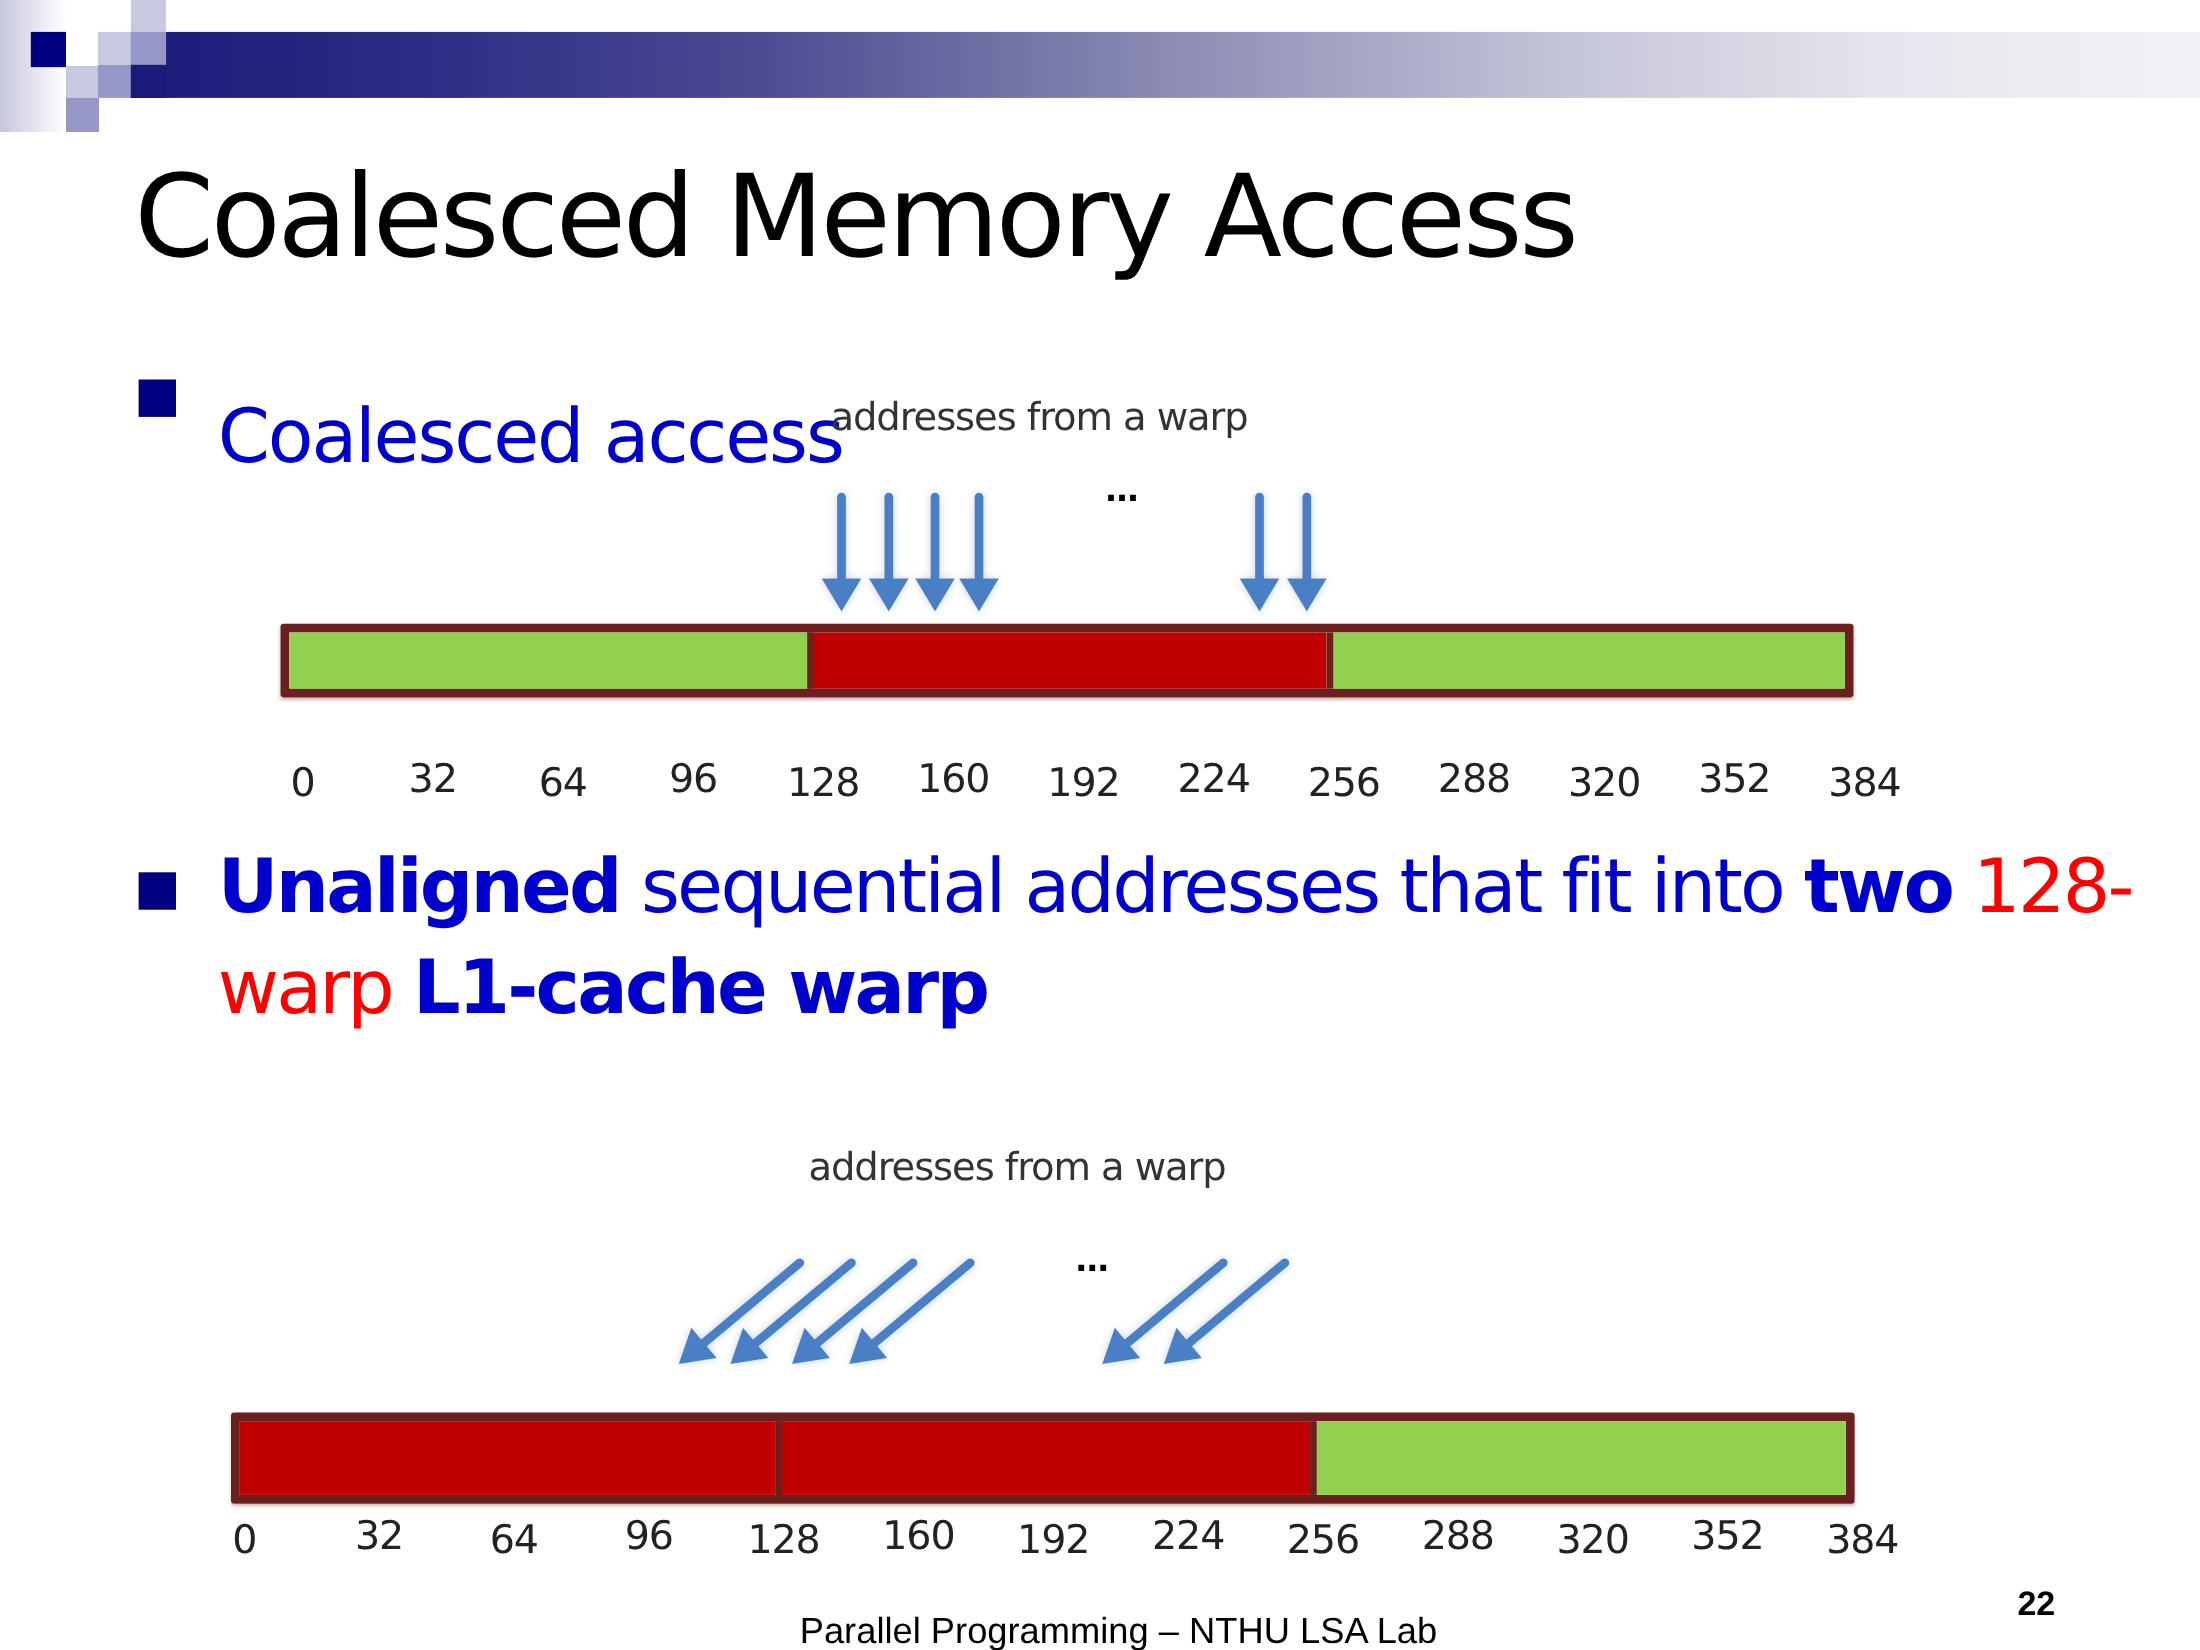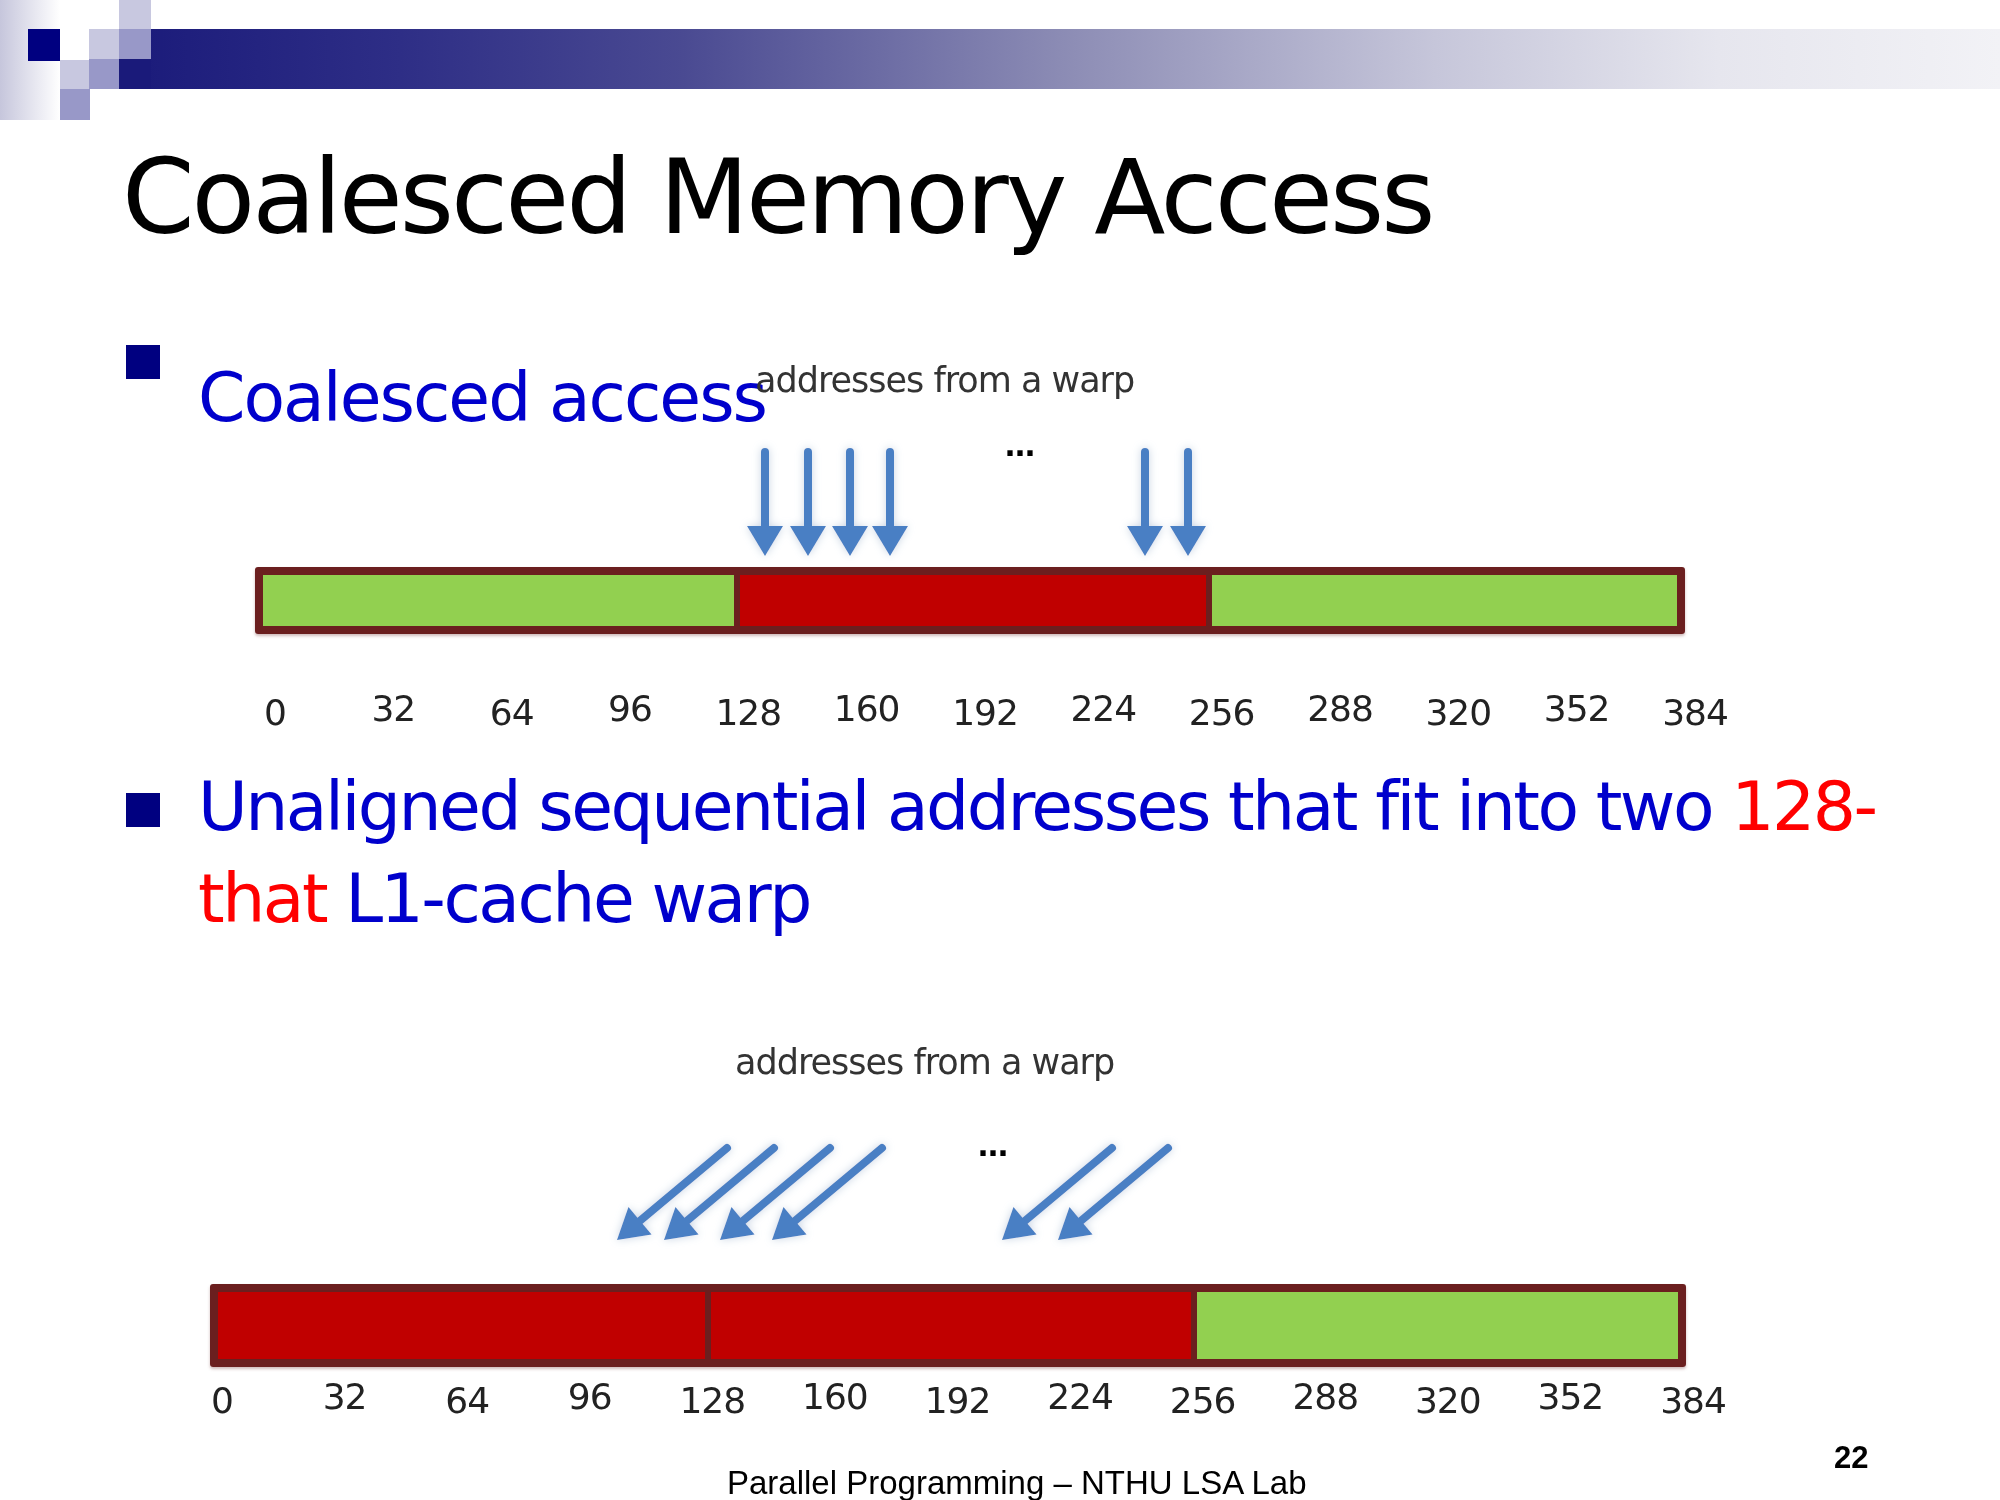--- a/index.html
+++ b/index.html
@@ -13,21 +13,21 @@
   .hdr-fade { position: absolute; left: 0; top: 0; width: 60px; height: 120px;
     background: linear-gradient(to right, #c6c6dc, #ffffff); }
   .sq { position: absolute; }
 
   .title { position: absolute; left: 122px; top: 136px; font-size: 104px; color: #000;
            font-family: "DejaVu Sans", sans-serif; letter-spacing: -3px; white-space: nowrap; }
 
   .bullet-sq { position: absolute; width: 34px; height: 34px; background: #000080; }
   .b1-text { position: absolute; left: 198px; top: 318px; font-size: 68px; color: #0000cc; white-space: nowrap; letter-spacing: -2px; margin-top: 40px; }
   .b2-line { position: absolute; left: 198px; font-size: 68px; color: #0000cc; white-space: nowrap; letter-spacing: -2.5px; }
-  .b2-line .bold { font-weight: normal; }
+  .b2-line .bold { font-weight: bold; }
   .b2-line .red { color: #ff0000; }
 
   .warp-label { position: absolute; font-size: 35px; color: #333333; white-space: nowrap;
                 font-family: "DejaVu Sans", sans-serif; letter-spacing: -1px; }
   .dots { position: absolute; font-size: 30px; font-weight: bold; color: #000; letter-spacing: 1px; }
 
   .membar { position: absolute; border: 8px solid #6b1f1f; box-sizing: border-box; display: flex;
             box-shadow: 0 2px 3px rgba(120,60,60,0.35); border-radius: 3px; }
   .seg { height: 100%; box-sizing: border-box; }
   .seg.green { background: #92d050; }
@@ -150,21 +150,21 @@
       <div class="tick" style="left: 1221.67px; top: 692px;">256</div>
       <div class="tick" style="left: 1340px; top: 688px;">288</div>
       <div class="tick" style="left: 1458.33px; top: 692px;">320</div>
       <div class="tick" style="left: 1576.67px; top: 688px;">352</div>
       <div class="tick" style="left: 1695px; top: 692px;">384</div>
     </div>
 </div>
 
 <div class="bullet-sq" style="left:126px;top:793px;"></div>
 <div class="b2-line" id="b2l1" style="top:767px;"><span class="bold">Unaligned</span><span> sequential addresses that fit into </span><span class="bold">two</span><span class="red"> 128-</span></div>
-<div class="b2-line" id="b2l2" style="top:859px;"><span class="red">that</span><span> </span><span class="bold">L1-cache warp</span></div>
+<div class="b2-line" id="b2l2" style="top:859px;"><span class="red">warp</span><span> </span><span class="bold">L1-cache warp</span></div>
 
 <div>
   <div class="warp-label" style="left:735px;top:1042px;">addresses from a warp</div>
   <div class="dots" style="left:978px;top:1128px;">…</div>
   <div class="membar" id="bar2" style="left:210px;top:1284px;width:1476px;height:83px;">
       <div class="seg red" style="width: 33.3333%;"></div>
       <div class="seg red" style="width: 33.3333%;"></div>
       <div class="seg green" style="width: 33.3333%;"></div>
     </div>
   <div id="ticks2">

